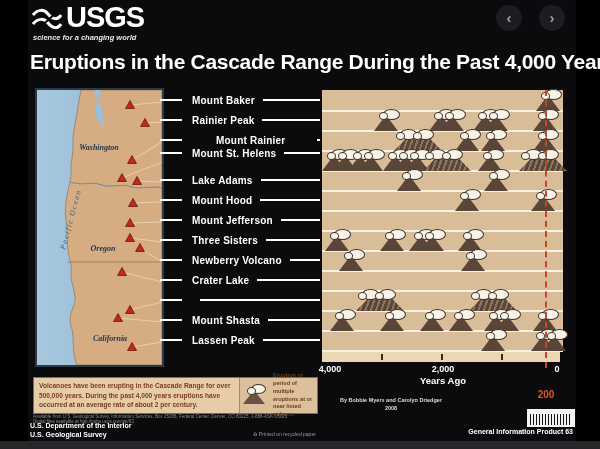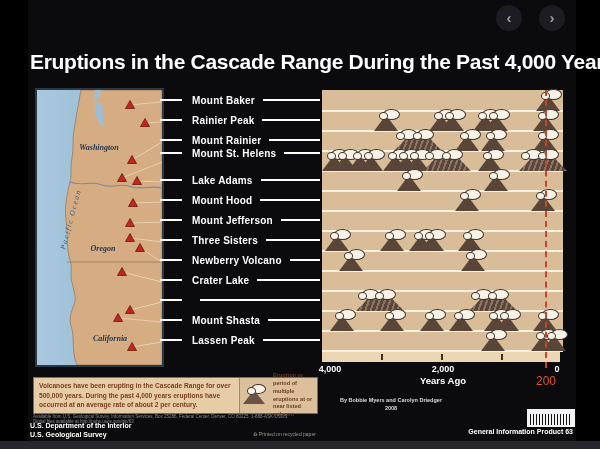--- a/index.html
+++ b/index.html
@@ -29,21 +29,21 @@
   .vlabel{color:#fff;font-size:10px;font-weight:bold;white-space:nowrap;letter-spacing:0.2px;}
 
   
   #chart{position:absolute;left:322px;top:90px;width:241px;height:262px;background:#d9bc98;}
   .rowline{position:absolute;left:322px;width:241px;height:2px;background:rgba(255,248,234,0.88);z-index:2;}
   #axisbar{position:absolute;left:322px;top:352px;width:238px;height:10px;background:#ecd7b5;z-index:2;}
   .tick{position:absolute;top:2px;width:2px;height:6px;background:#3a2b1d;}
   .xtick{position:absolute;top:364px;color:#fff;font-size:9px;font-weight:bold;text-align:center;}
   #xlabel{position:absolute;left:403px;top:375px;width:80px;color:#fff;font-size:9.5px;font-weight:bold;text-align:center;}
   #redline{position:absolute;left:545px;top:90px;height:278px;width:0;border-left:2px dashed #c8452a;z-index:4;}
-  #reflabel{position:absolute;left:534px;top:374px;width:24px;text-align:center;color:#e0542c;font-size:12px;font-weight:normal;}
+  #reflabel{position:absolute;left:534px;top:389px;width:24px;text-align:center;color:#e0542c;font-size:10px;font-weight:bold;}
 
   
   .marker{position:absolute;z-index:3;height:16px;}
   .vol{position:absolute;bottom:0;width:24px;height:16px;}
   .cone{position:absolute;bottom:0;left:0;width:0;height:0;
         border-left:12px solid transparent;border-right:12px solid transparent;border-bottom:16px solid #594639;}
   .trap{position:absolute;bottom:0;left:0;width:48px;height:16px;
         clip-path:polygon(0% 100%,32% 0%,68% 0%,100% 100%);
         background:repeating-linear-gradient(110deg,#594639 0px,#594639 3px,#8d7361 3px,#8d7361 5px);}
   .puff{position:absolute;top:-6px;left:9px;width:15px;height:9px;background:#f8f3e8;
@@ -69,20 +69,31 @@
   #recycle{position:absolute;left:253px;top:431px;color:#9a9a9a;font-size:5px;}
   #product{position:absolute;right:27px;top:428px;color:#fff;font-size:7px;font-weight:bold;}
   #bottomstrip{position:absolute;left:0;top:441px;width:600px;height:8px;background:#26262b;}
 </style>
 </head>
 <body>
 
 <div id="screen">
   <div id="poster"></div>
 
+  <div id="logo">
+    <div id="logo-wave">
+      <svg width="30" height="27" viewBox="0 0 30 27">
+        <path d="M1,8 C6,2 12,2 16,7 C21,13 26,13 29,8" stroke="#fff" stroke-width="3" fill="none"></path>
+        <path d="M1,17 C6,11 12,11 16,16 C21,22 26,22 29,17" stroke="#fff" stroke-width="3" fill="none"></path>
+        <path d="M4,24 L26,4" stroke="#0b0b0e" stroke-width="2" fill="none"></path>
+      </svg>
+    </div>
+    <div id="logo-text">USGS</div>
+    <div id="logo-tag">science for a changing world</div>
+  </div>
   <div class="navbtn" id="nav-prev">‹</div>
   <div class="navbtn" id="nav-next">›</div>
 
   <div id="page-title">Eruptions in the Cascade Range During the Past 4,000 Years</div>
 
   <div id="map">
     <svg width="125" height="275" viewBox="0 0 125 275">
       <defs>
         <linearGradient id="sea" x1="0" y1="0" x2="1" y2="0">
           <stop offset="0" stop-color="#a8c8de"></stop>
@@ -141,21 +152,21 @@
       <div class="vrow" style="top: 93px;">
         <span class="dash-l"></span>
         <span class="vlabel">Mount Baker</span>
         <span class="dash-r"></span>
       </div>
       <div class="vrow" style="top: 113px;">
         <span class="dash-l"></span>
         <span class="vlabel">Rainier Peak</span>
         <span class="dash-r"></span>
       </div>
-      <div class="vrow" style="top: 133px;">
+      <div class="vrow" style="top: 133px; gap: 24px;">
         <span class="dash-l"></span>
         <span class="vlabel">Mount Rainier</span>
         <span class="dash-r"></span>
       </div>
       <div class="vrow" style="top: 146px;">
         <span class="dash-l"></span>
         <span class="vlabel">Mount St. Helens</span>
         <span class="dash-r"></span>
       </div>
       <div class="vrow" style="top: 173px;">

